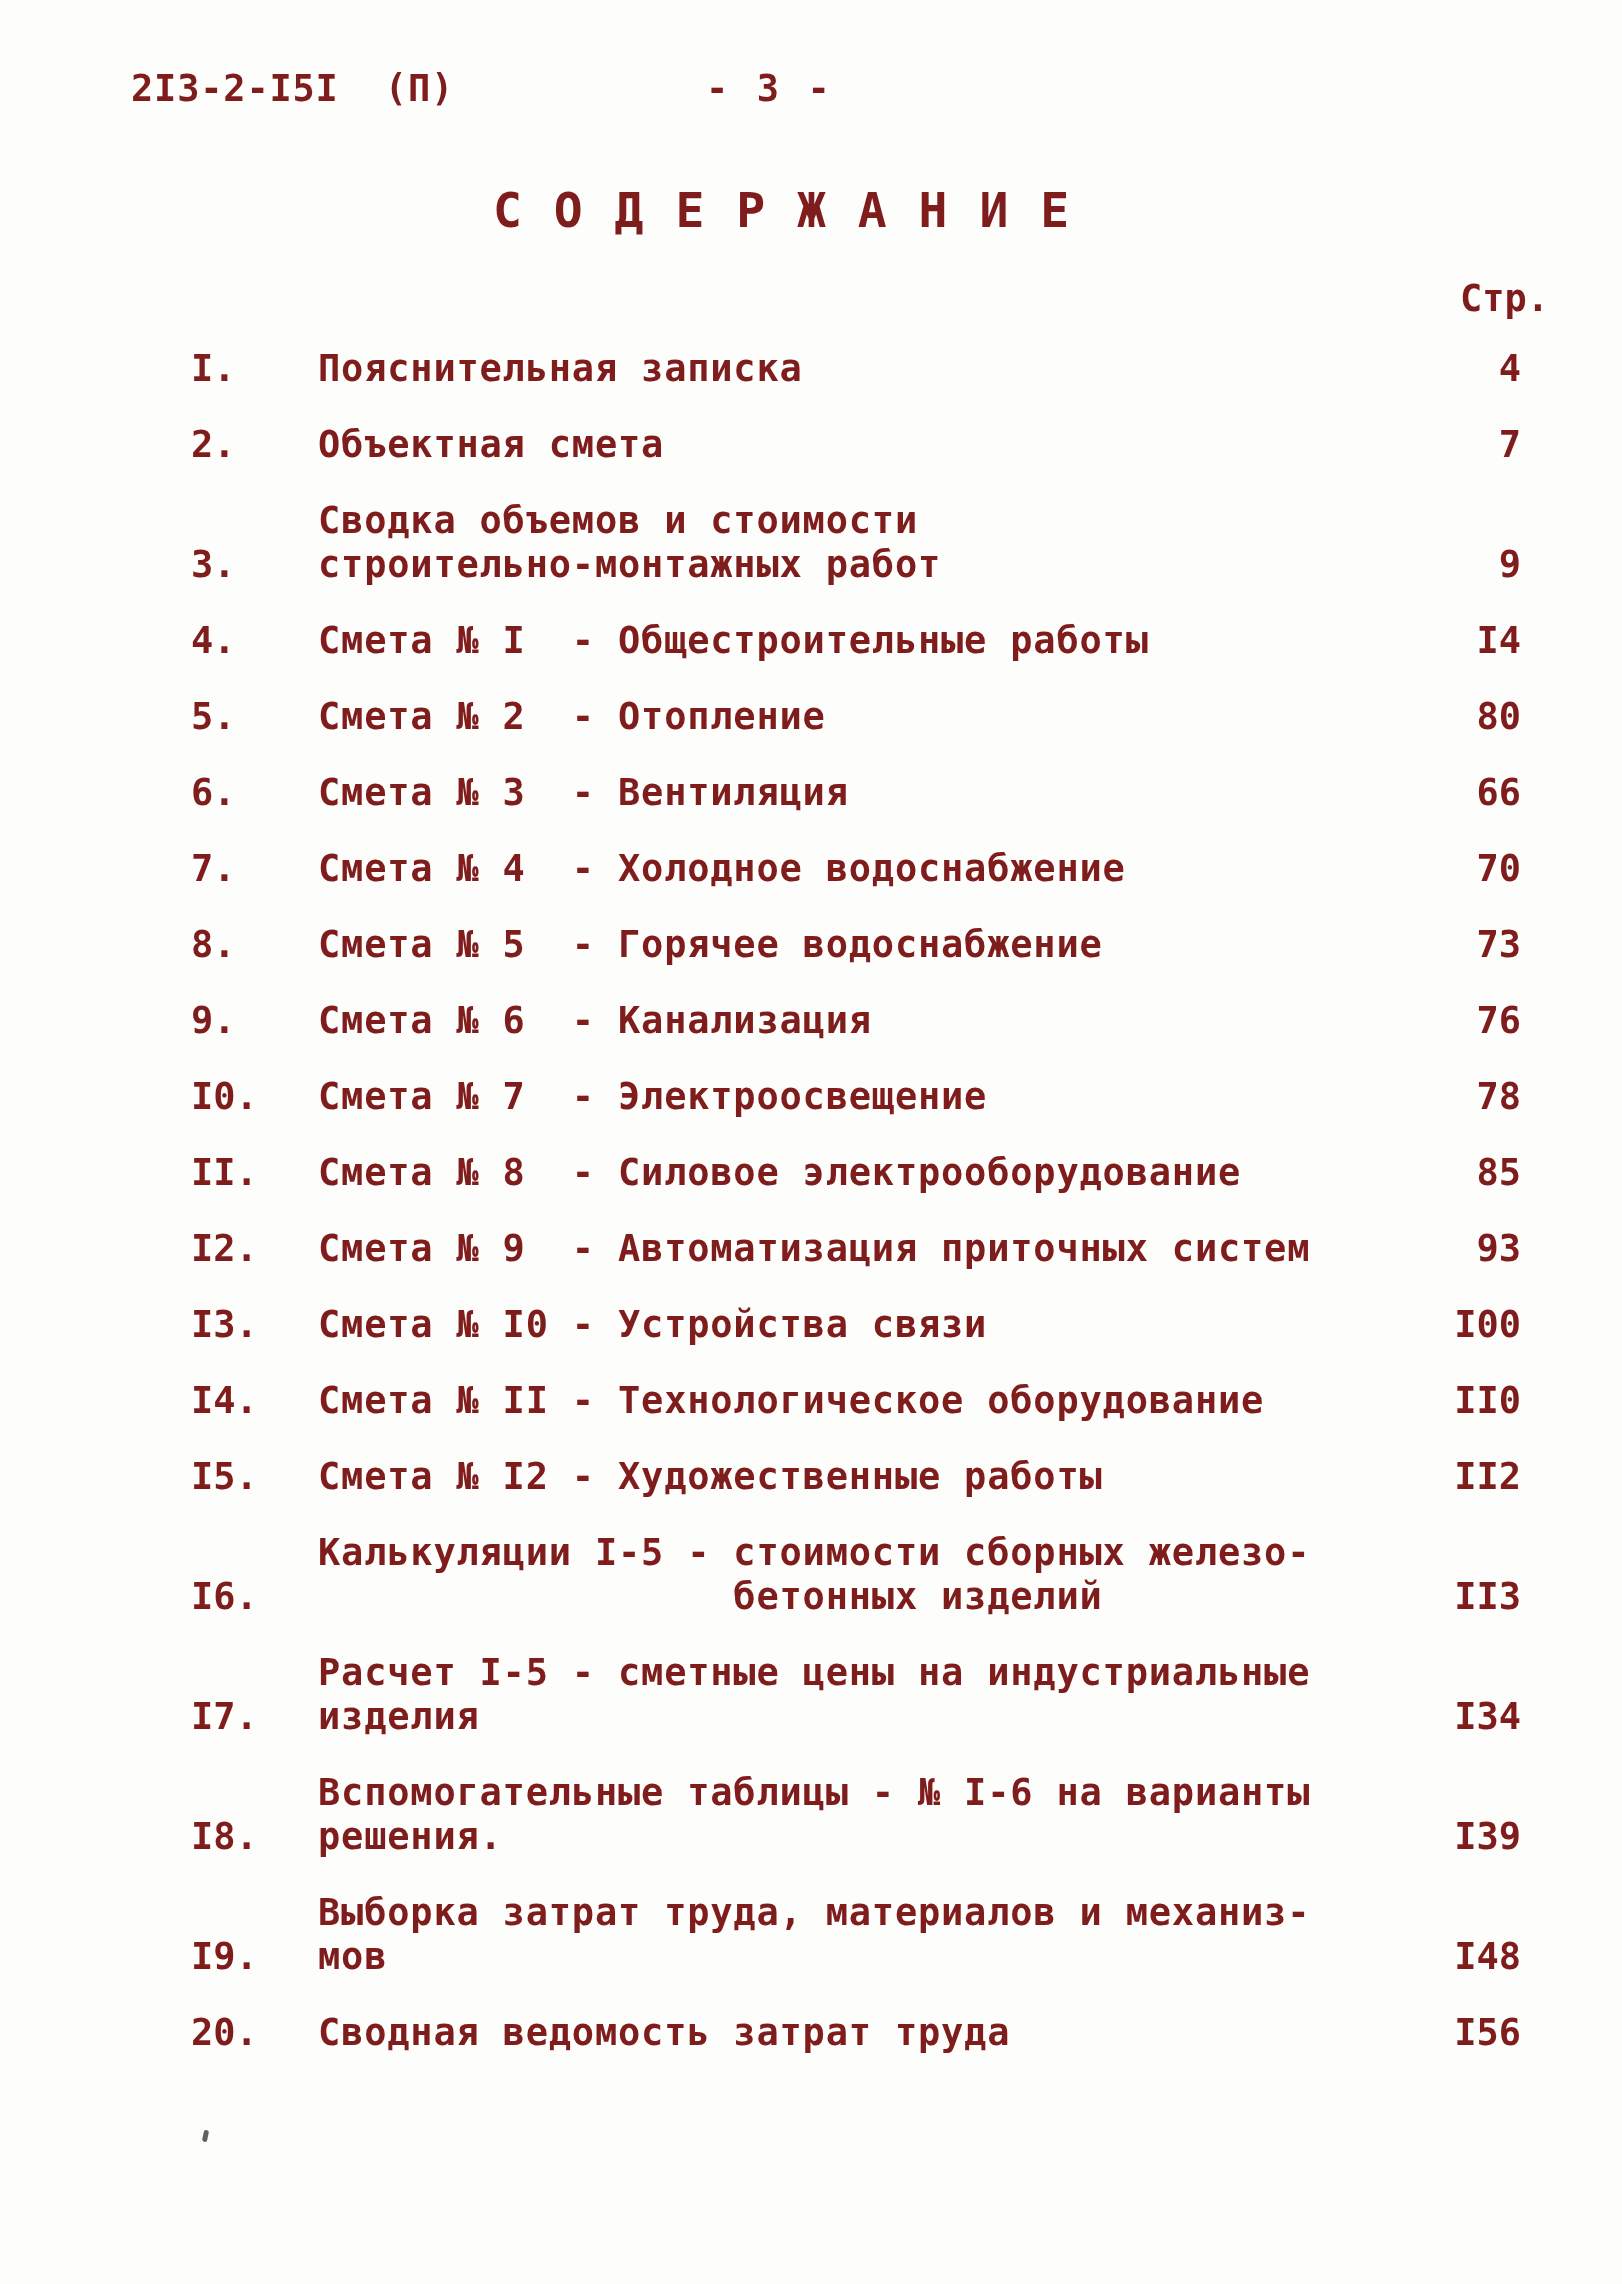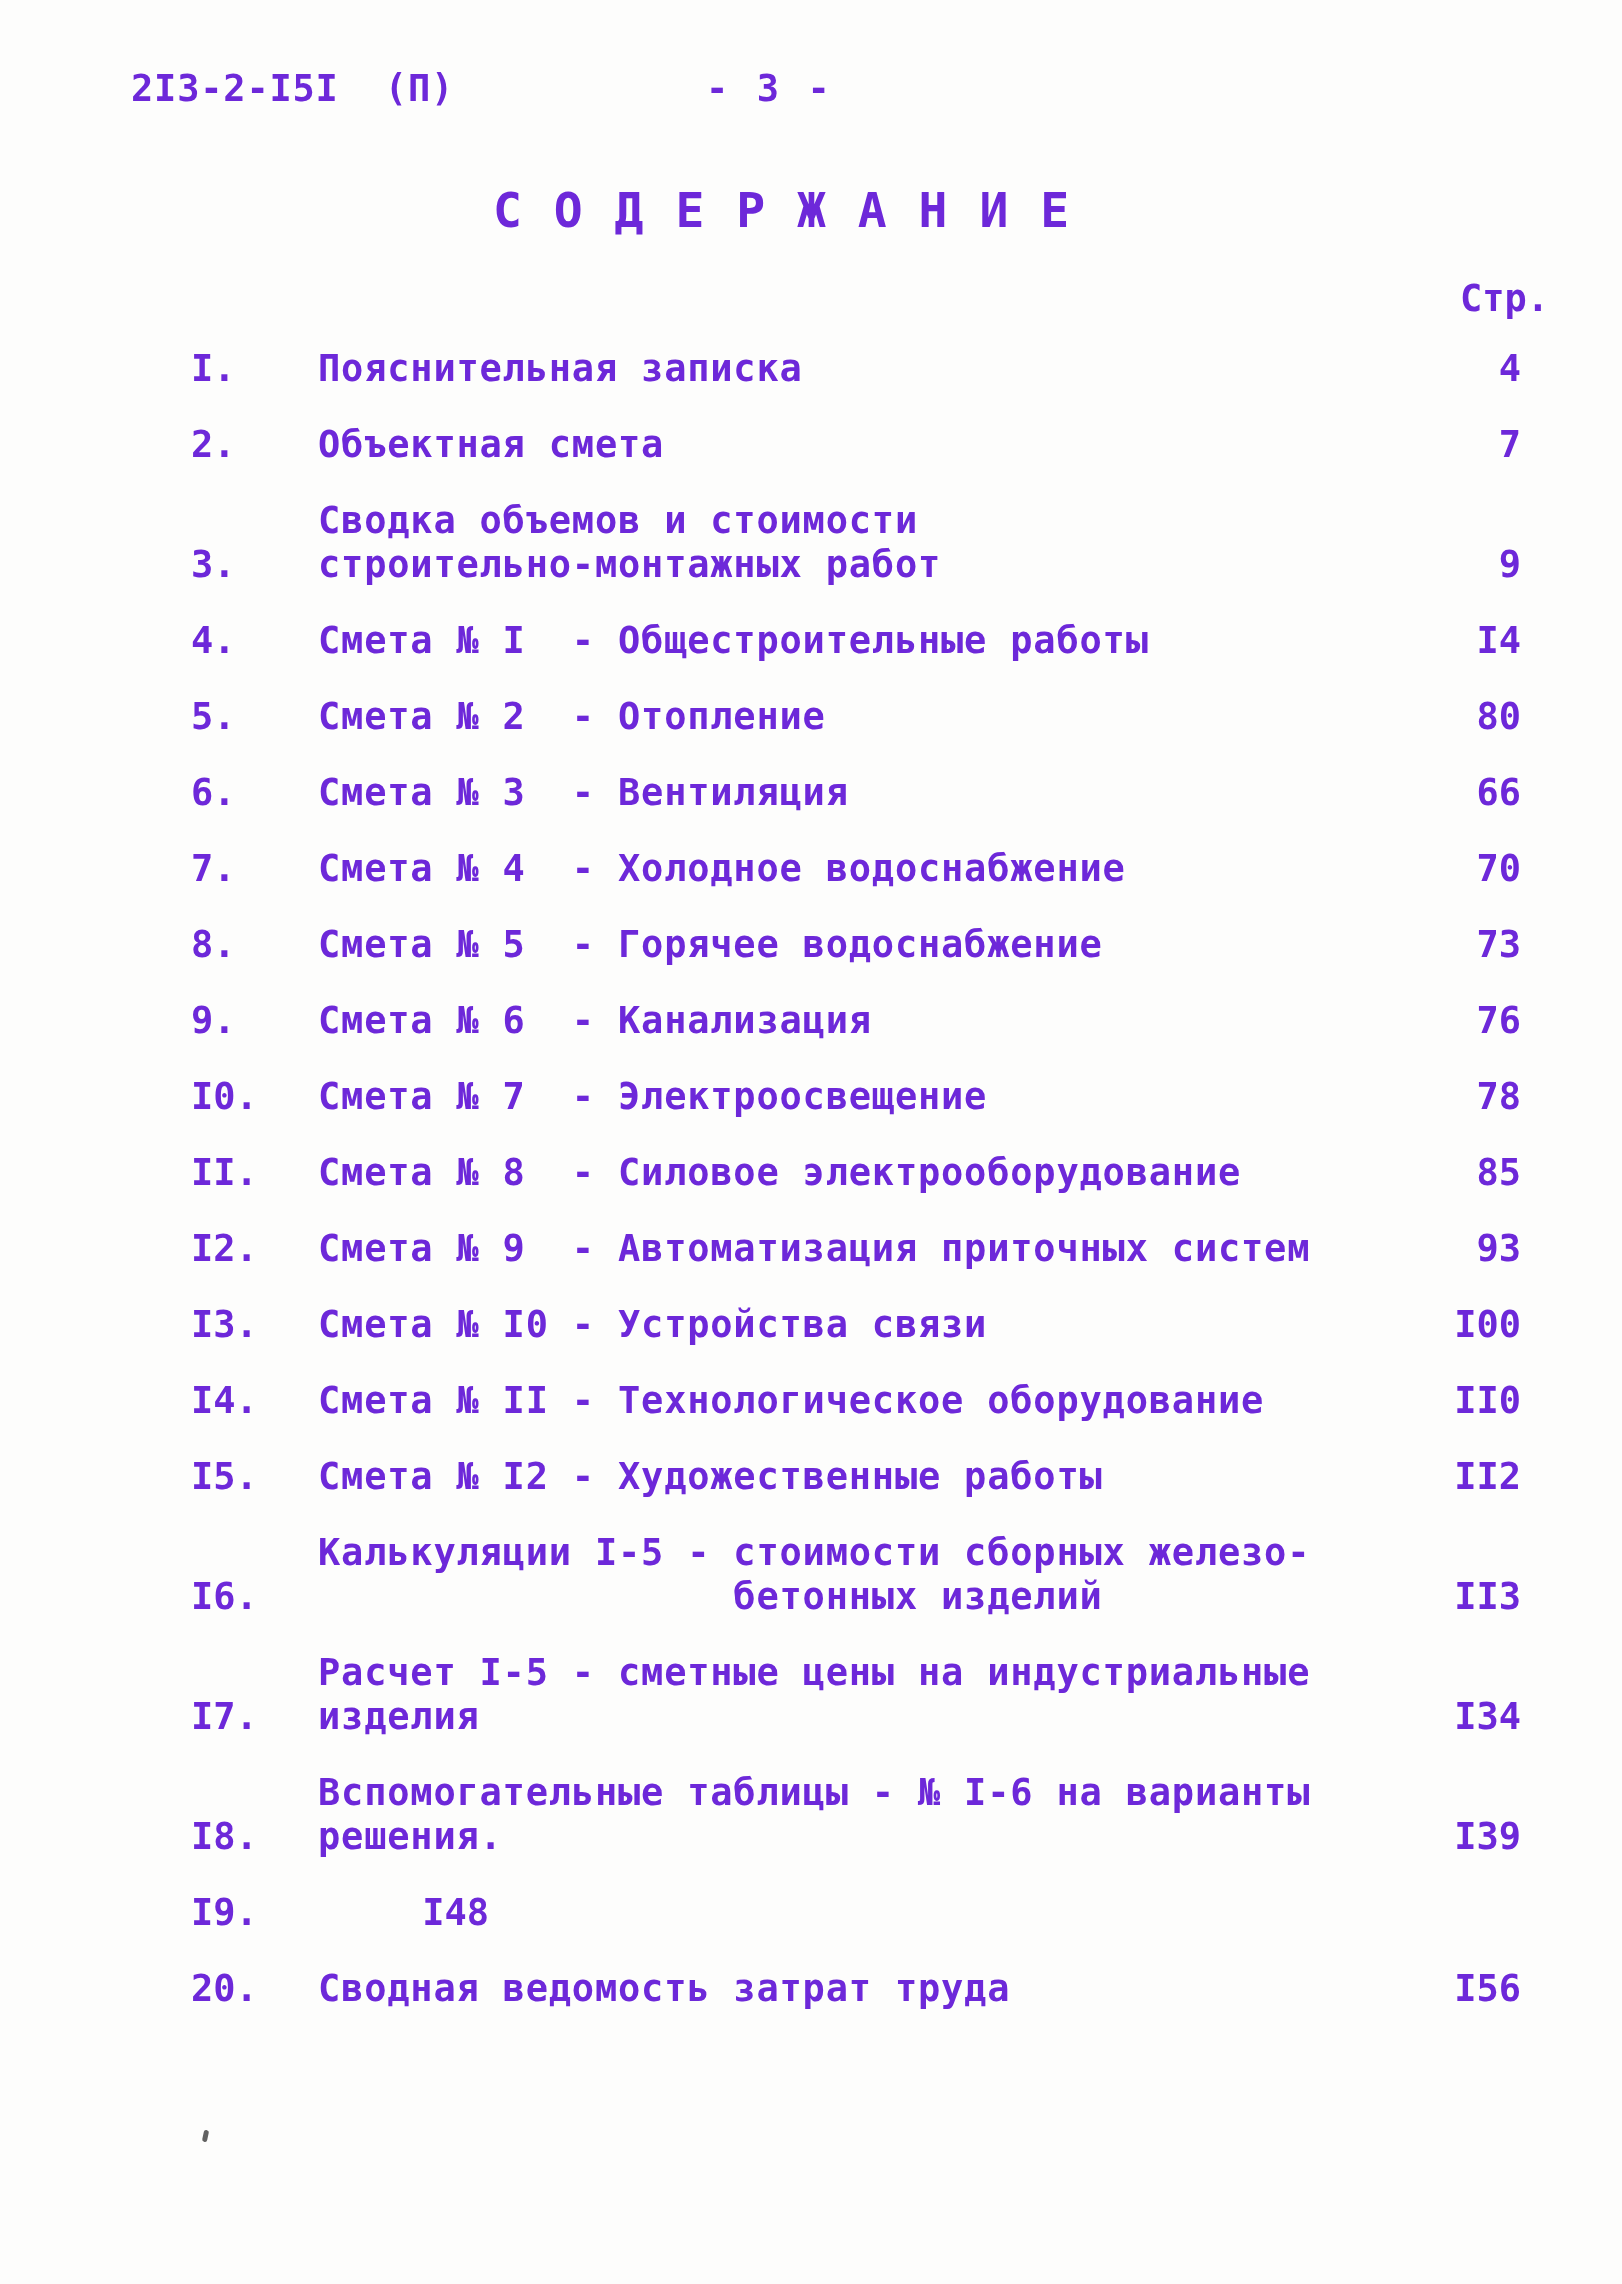--- a/index.html
+++ b/index.html
@@ -5,21 +5,21 @@
   html, body {
     margin: 0;
     padding: 0;
     background: #ffffff;
   }
   .page {
     position: relative;
     width: 1622px;
     height: 2284px;
     background: #fdfdfc;
-    color: #6d28d9;
+    color: #7f1d1d;
     font-family: "DejaVu Sans Mono", "Liberation Mono", monospace;
     font-weight: 700;
     font-size: 37px;
     overflow: hidden;
   }
   .doc-header {
     display: flex;
     padding-top: 67px;
     line-height: 44px;
   }
@@ -209,20 +209,22 @@
 
   <div class="toc-row">
     <div class="toc-num">I8.</div>
     <div class="toc-text">Вспомогательные таблицы - № I-6 на варианты
 решения.</div>
     <div class="toc-page">I39</div>
   </div>
 
   <div class="toc-row">
     <div class="toc-num">I9.</div>
+    <div class="toc-text">Выборка затрат труда, материалов и механиз-
+мов</div>
     <div class="toc-page">I48</div>
   </div>
 
   <div class="toc-row">
     <div class="toc-num">20.</div>
     <div class="toc-text">Сводная ведомость затрат труда</div>
     <div class="toc-page">I56</div>
   </div>
 </div>
 

